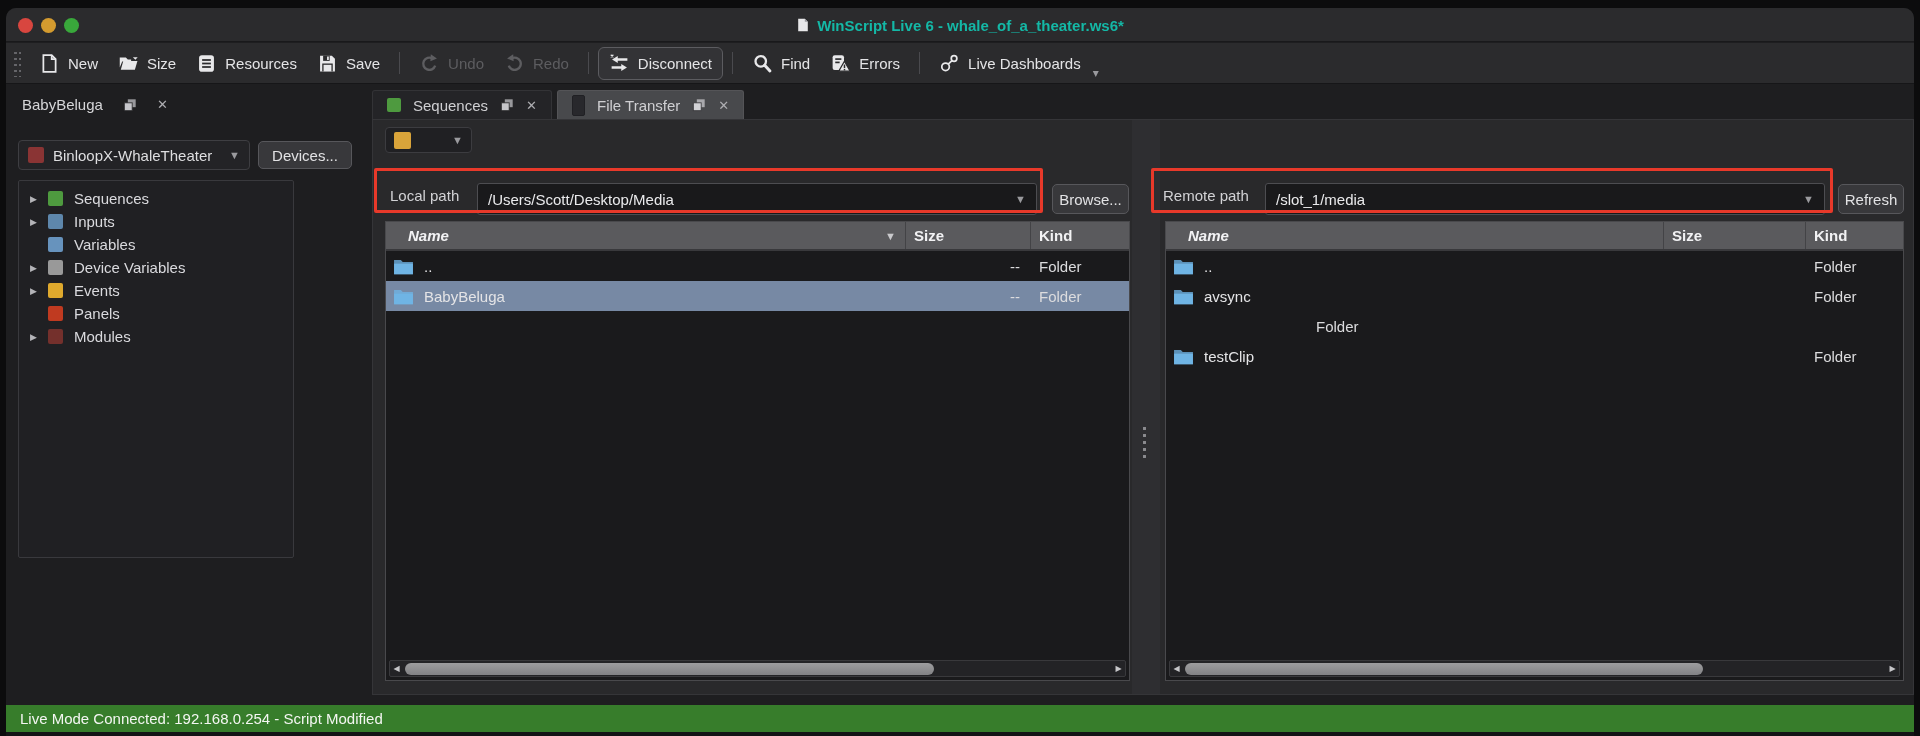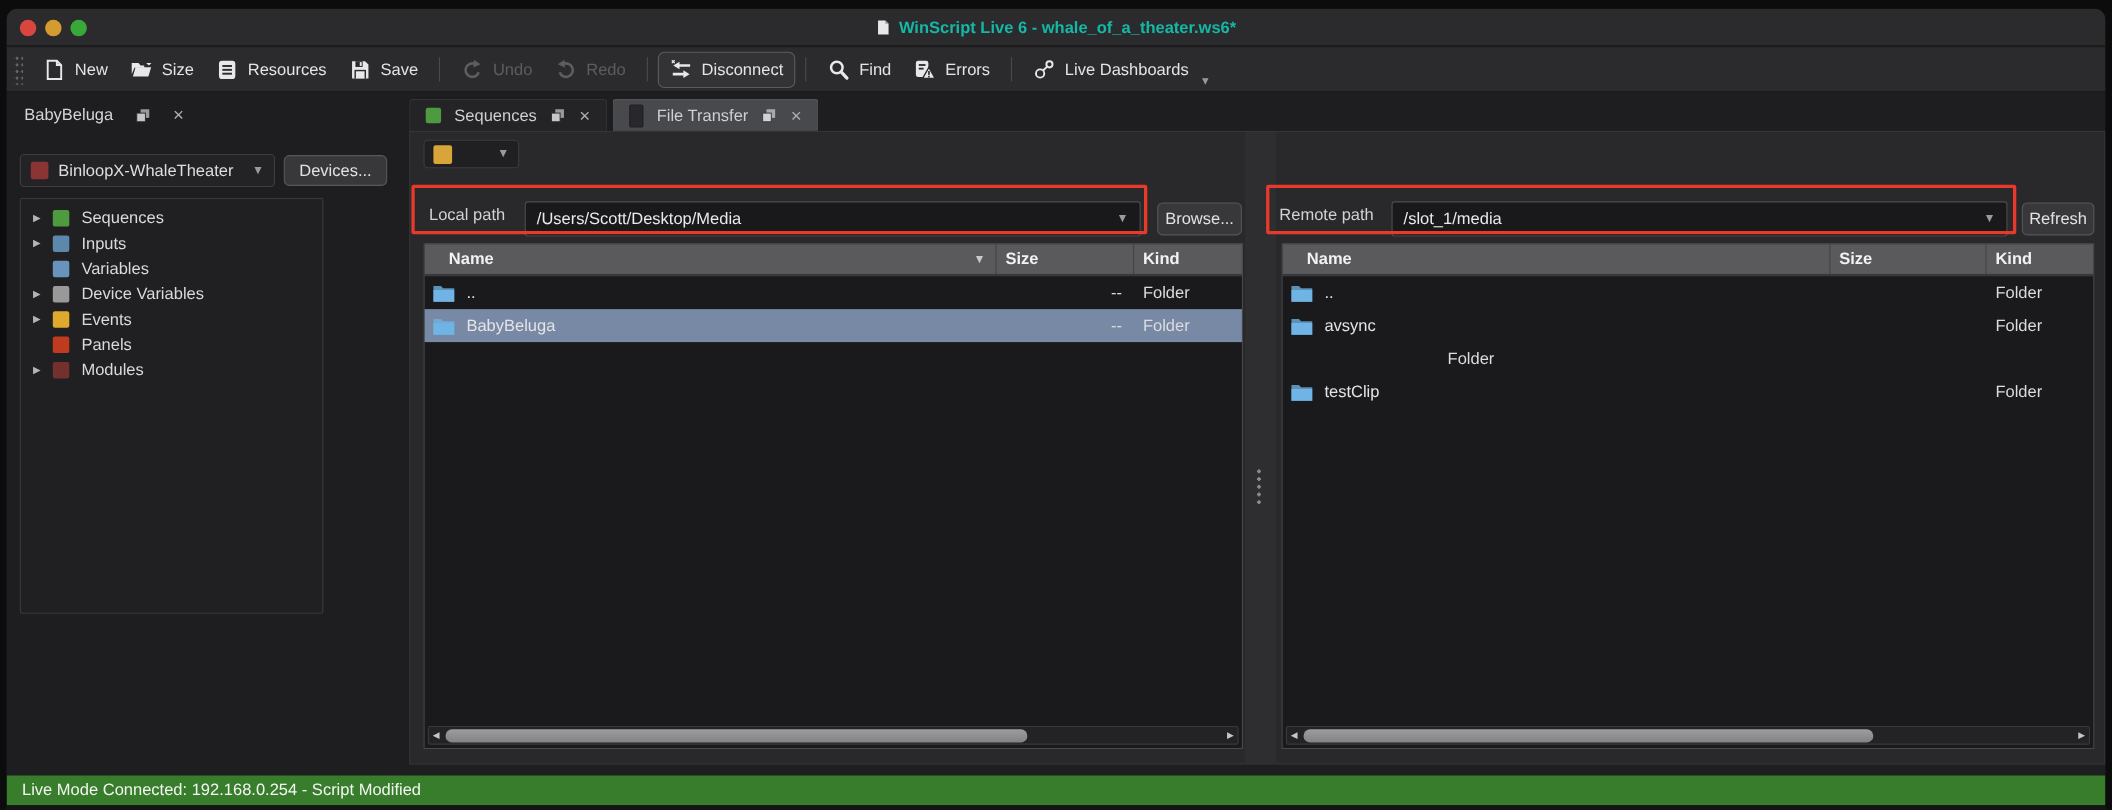--- a/index.html
+++ b/index.html
@@ -64,21 +64,21 @@
 
   .browse-btn { position:absolute; left:1046px; top:176px; width:77px; height:30px; }
   .refresh-btn { position:absolute; left:1832px; top:176px; width:66px; height:30px; }
 
   
   .ftable { position:absolute; top:213px; height:460px; background:#1a1a1c; border:1px solid #49494c; }
   .ftable.left  { left:379px; width:745px; }
   .ftable.right { left:1159px; width:739px; }
   .fhead { display:flex; height:29px; background:#5a5a5d; border-bottom:2px solid #39393c; }
   .hcell { display:flex; align-items:center; color:#f2f2f4; font-size:15px; font-weight:bold; padding-left:8px; position:relative; }
-  .hcell.namecol { padding-left:22px; }
+  .hcell.namecol { padding-left:22px;font-style:italic; }
   .hcell.sep { border-right:1px solid #434346; }
   .sort-caret { position:absolute; right:9px; color:#c9c9cc; font-size:11px; font-weight:normal; }
   .frow { display:flex; height:30px; align-items:center; }
   .cell { display:flex; align-items:center; height:100%; font-size:15px; color:#e4e4e6; overflow:hidden; }
   .cell.name { padding-left:7px; gap:10px; }
   .cell.size { justify-content:flex-end; padding-right:11px; color:#dcdcde; }
   .cell.kind { padding-left:8px; color:#dcdcde; }
   .ftable.left  .w-name{width:520px} .ftable.left  .w-size{width:125px} .ftable.left  .w-kind{width:98px}
   .ftable.right .w-name{width:498px} .ftable.right .w-size{width:142px} .ftable.right .w-kind{width:97px}
   .folder-ic svg { width:21px; height:17px; display:block; }

